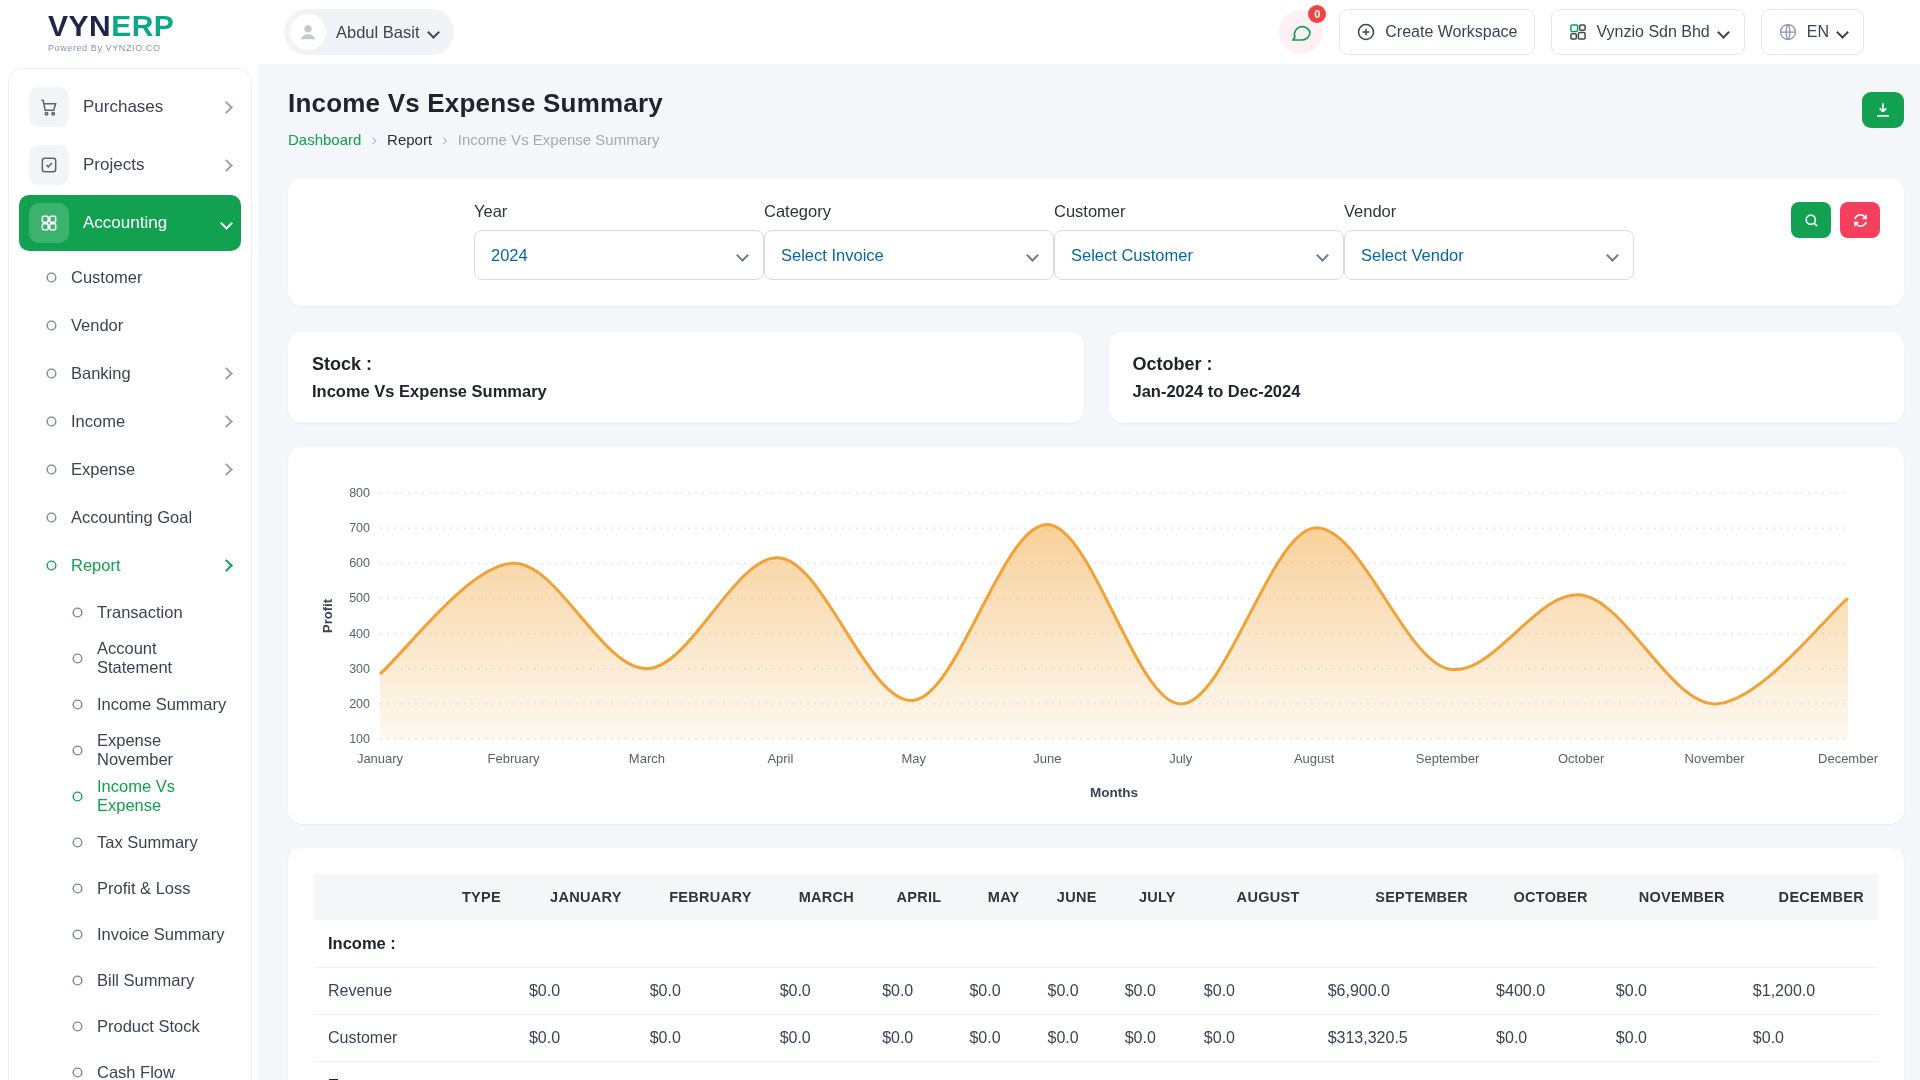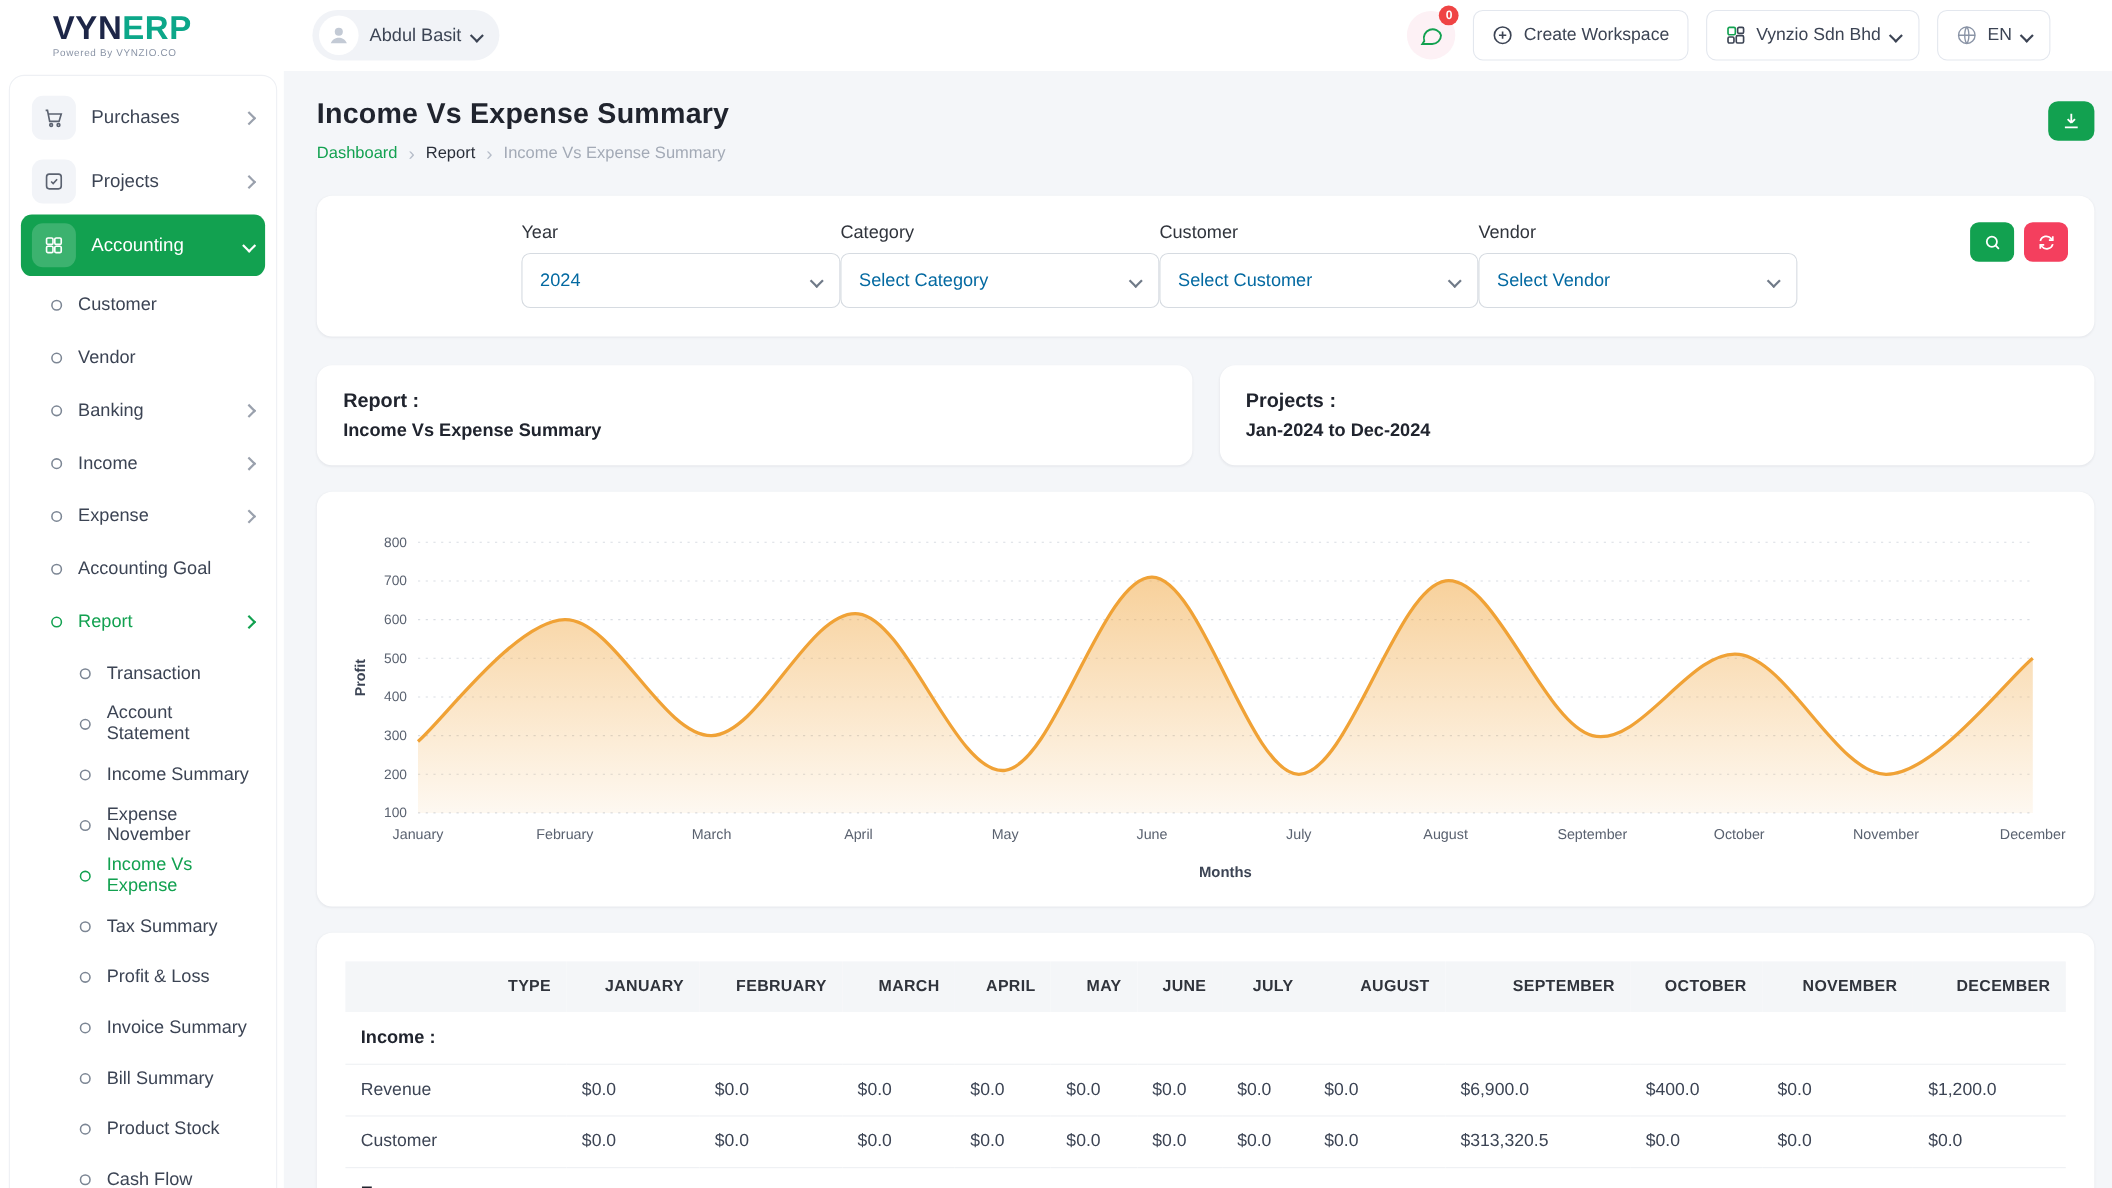--- a/index.html
+++ b/index.html
@@ -347,21 +347,21 @@
     <div class="fgroup">
       <label class="flabel">Year</label>
       <div class="fselect">
         <span>2024</span>
         <span class="chev down"></span>
       </div>
     </div>
     <div class="fgroup">
       <label class="flabel">Category</label>
       <div class="fselect">
-        <span>Select Category</span>
+        <span>Select Invoice</span>
         <span class="chev down"></span>
       </div>
     </div>
     <div class="fgroup">
       <label class="flabel">Customer</label>
       <div class="fselect">
         <span>Select Customer</span>
         <span class="chev down"></span>
       </div>
     </div>
@@ -385,25 +385,25 @@
             <path d="M20 4v5h-5"></path>
             <path d="M20 14a8 8 0 0 1-14 3l-2-2"></path>
             <path d="M4 20v-5h5"></path>
           </svg>
       </button>
     </div>
   </section>
 
   <section class="info-row">
     <div class="card info-card">
-      <div class="info-title">Report :</div>
+      <div class="info-title">Stock :</div>
       <div class="info-value">Income Vs Expense Summary</div>
     </div>
     <div class="card info-card">
-      <div class="info-title">Projects :</div>
+      <div class="info-title">October :</div>
       <div class="info-value">Jan-2024 to Dec-2024</div>
     </div>
   </section>
 
   <section class="card chart-card">
     <div id="chart-wrap"><svg viewBox="0 0 1556 336" width="100%" height="336">
       <defs>
             <linearGradient id="ag" x1="0" y1="0" x2="0" y2="1">
         <stop offset="0" stop-color="#f0a236" stop-opacity="0.5"></stop>
         <stop offset="1" stop-color="#f0a236" stop-opacity="0.07"></stop>

